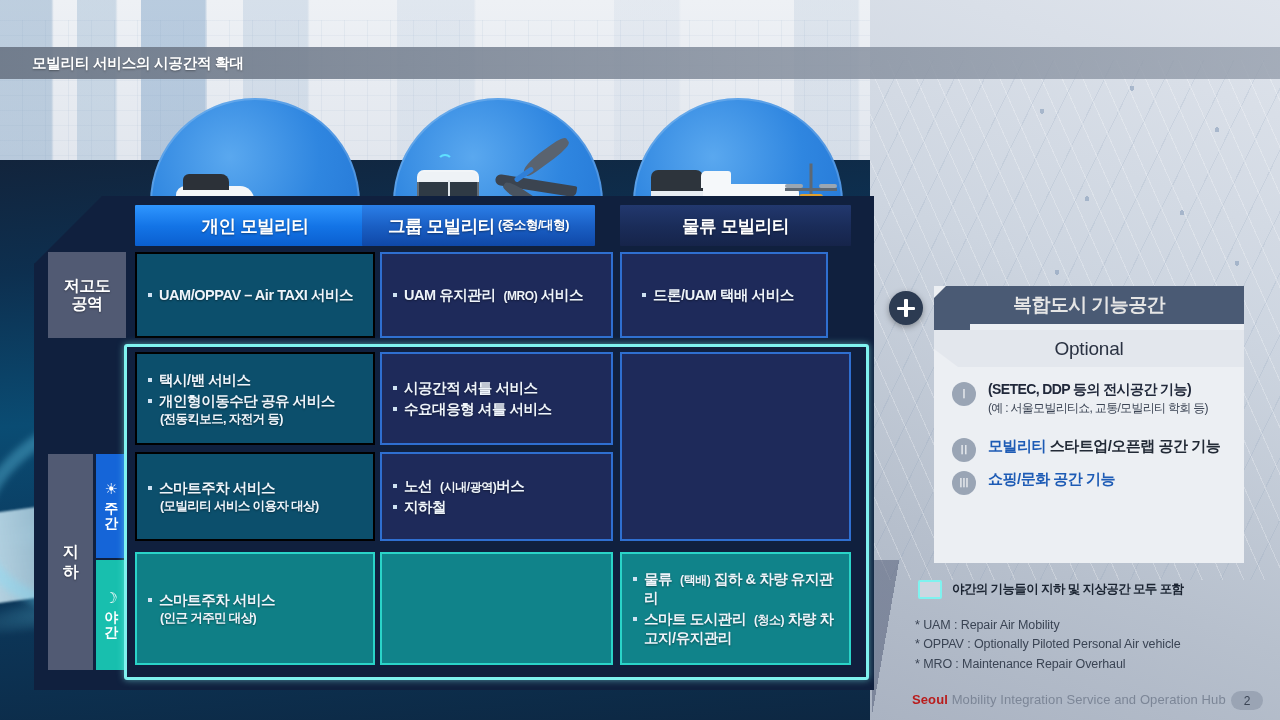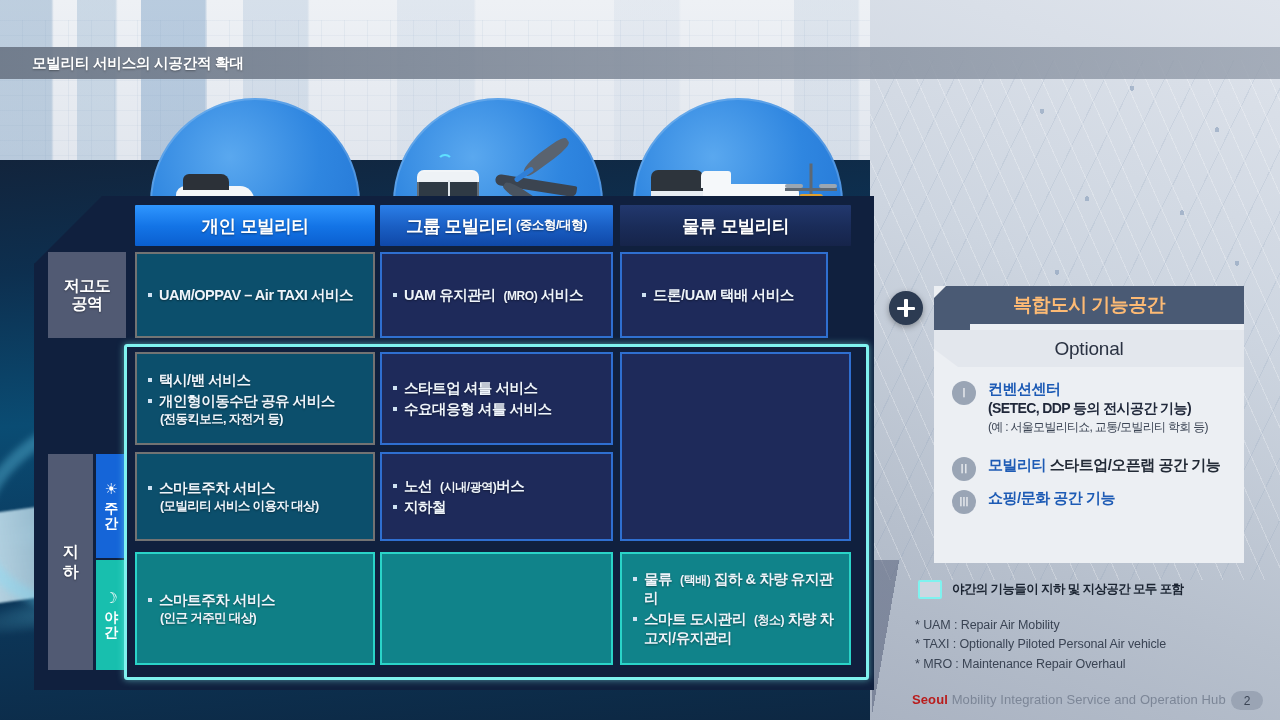--- a/index.html
+++ b/index.html
@@ -195,21 +195,21 @@
   .chead {
     position:absolute; height:41px;
     display:flex; align-items:center; justify-content:center;
     color:#ffffff; font-weight:bold; font-size:17.5px; letter-spacing:-0.4px;
     text-shadow: 0 1px 2px rgba(0,0,0,.4);
     border-radius:1px;
   }
   .chead .sub { font-size:12.5px; font-weight:bold; margin-left:3px; }
   .ch1 { left:135px; top:205px; width:240px;
          background: linear-gradient(180deg,#2f96ff 0%, #1374e6 52%, #0a5fd0 100%); }
-  .ch2 { left:380px; top:205px; width:233px;
+  .ch2 { left:362px; top:205px; width:233px;
          background: linear-gradient(180deg,#2b7fe8 0%, #1a5fc4 52%, #0f48a8 100%); }
   .ch3 { left:620px; top:205px; width:231px;
          background: linear-gradient(180deg,#22386e 0%, #1a2c59 52%, #16244a 100%); }
 
   
   .rlab {
     position:absolute; left:48px; width:78px;
     background:#515a73;
     display:flex; align-items:center; justify-content:center; text-align:center;
     color:#ffffff; font-weight:bold; font-size:16px; line-height:1.15; letter-spacing:-0.5px;
@@ -238,21 +238,21 @@
   }
   .cell ul { list-style:none; }
   .cell li { position:relative; padding-left:11px; margin:2px 0; font-weight:bold;
              text-shadow:0 1px 2px rgba(0,0,0,.4); }
   .cell li::before {
     content:""; position:absolute; left:0; top:7px; width:4px; height:4px; background:#cfe2f2;
   }
   .cell li .note { display:block; font-size:12.5px; font-weight:bold; padding-left:1px; letter-spacing:-0.6px; }
   .cell li .inl  { font-size:12px; font-weight:bold;padding-left:8px; }
 
-  .teal  { background:#0c4f6c; border:2px solid #737373; }
+  .teal  { background:#0c4f6c; border:2px solid #000000; }
   .navy  { background:#1e2a5a; border:2px solid #2f6fd0; }
   .greenc{ background:#0f7f86; border:2px solid #2ad4c8; }
   .greenc2{background:#10838a; border:2px solid #2ad4c8; }
 
   
   .a1 { left:135px; top:252px; width:240px; height:86px; }
   .a2 { left:135px; top:352px; width:240px; height:93px; }
   .a3 { left:135px; top:452px; width:240px; height:89px; }
   .a4 { left:135px; top:552px; width:240px; height:113px; }
   
@@ -291,21 +291,21 @@
     position:absolute; left:934px; top:286px; width:310px; height:277px;
     background:#eceff3;
     clip-path: polygon(0 0, 100% 0, 100% 100%, 0 100%, 0 70px, 0 70px);
     box-shadow:0 5px 18px rgba(40,55,80,.3);
   }
   .opt-head {
     position:absolute; left:934px; top:286px; width:310px; height:38px;
     background:#4a5a74;
     clip-path: polygon(12px 0, 100% 0, 100% 100%, 0 100%, 0 12px);
     display:flex; align-items:center; justify-content:center;
-    color:#fdba74; font-size:19px; font-weight:bold; letter-spacing:-0.6px;
+    color:#e5e5e5; font-size:19px; font-weight:bold; letter-spacing:-0.6px;
   }
   .opt-sub {
     position:absolute; left:934px; top:330px; width:310px; height:37px;
     background:#e3e7ed;
     clip-path: polygon(0 0, 100% 0, 100% 100%, 24px 100%, 0 calc(100% - 18px));
     display:flex; align-items:center; justify-content:center;
     color:#2a3242; font-size:19px; letter-spacing:-0.2px;
   }
   .opt-notch {
     position:absolute; left:934px; top:324px; width:36px; height:6px; background:#4a5a74;
@@ -481,21 +481,21 @@
   <div class="cell navy b1">
     <ul>
       <li>
         <span>UAM 유지관리</span><span class="inl">(MRO)</span><span> 서비스</span>
       </li>
     </ul>
   </div>
   <div class="cell navy b2">
     <ul>
       <li>
-        <span>스타트업 셔틀 서비스</span>
+        <span>시공간적 셔틀 서비스</span>
       </li>
       <li>
         <span>수요대응형 셔틀 서비스</span>
       </li>
     </ul>
   </div>
   <div class="cell navy b3">
     <ul>
       <li>
         <span>노선</span><span class="inl">(시내/광역)</span><span>버스</span>
@@ -535,23 +535,20 @@
     <span>복합도시 기능공간</span>
   </div>
   <div class="opt-notch"></div>
   <div class="opt-sub">
     <span>Optional</span>
   </div>
 
   <div class="opt-list">
     <div class="oitem">
       <div class="num">Ⅰ</div>
-      <div class="t1">
-        <span>컨벤션센터</span>
-      </div>
       <div class="t2">(SETEC, DDP 등의 전시공간 기능)</div>
       <div class="t3">(예 : 서울모빌리티쇼, 교통/모빌리티 학회 등)</div>
     </div>
     <div class="oitem" style="margin-top:20px">
       <div class="num">Ⅱ</div>
       <div class="t1">
         <span>모빌리티</span><span class="plain"> 스타트업/오픈랩 공간 기능</span>
       </div>
     </div>
     <div class="oitem" style="margin-top:14px">
@@ -562,21 +559,21 @@
     </div>
   </div>
 
   <div class="legend">
     <div class="sw"></div>
     <div class="lt">야간의 기능들이 지하 및 지상공간 모두 포함</div>
   </div>
 
   <div class="notes">
     <div>* UAM : Repair Air Mobility</div>
-    <div>* TAXI : Optionally Piloted Personal Air vehicle</div>
+    <div>* OPPAV : Optionally Piloted Personal Air vehicle</div>
     <div>* MRO : Maintenance Repair Overhaul</div>
   </div>
 
   <div class="footbar"></div>
   <div class="footer-txt">
     <b>Seoul</b>
     <span>Mobility Integration Service and Operation Hub</span>
   </div>
   <div class="pagepill">2</div>
 

